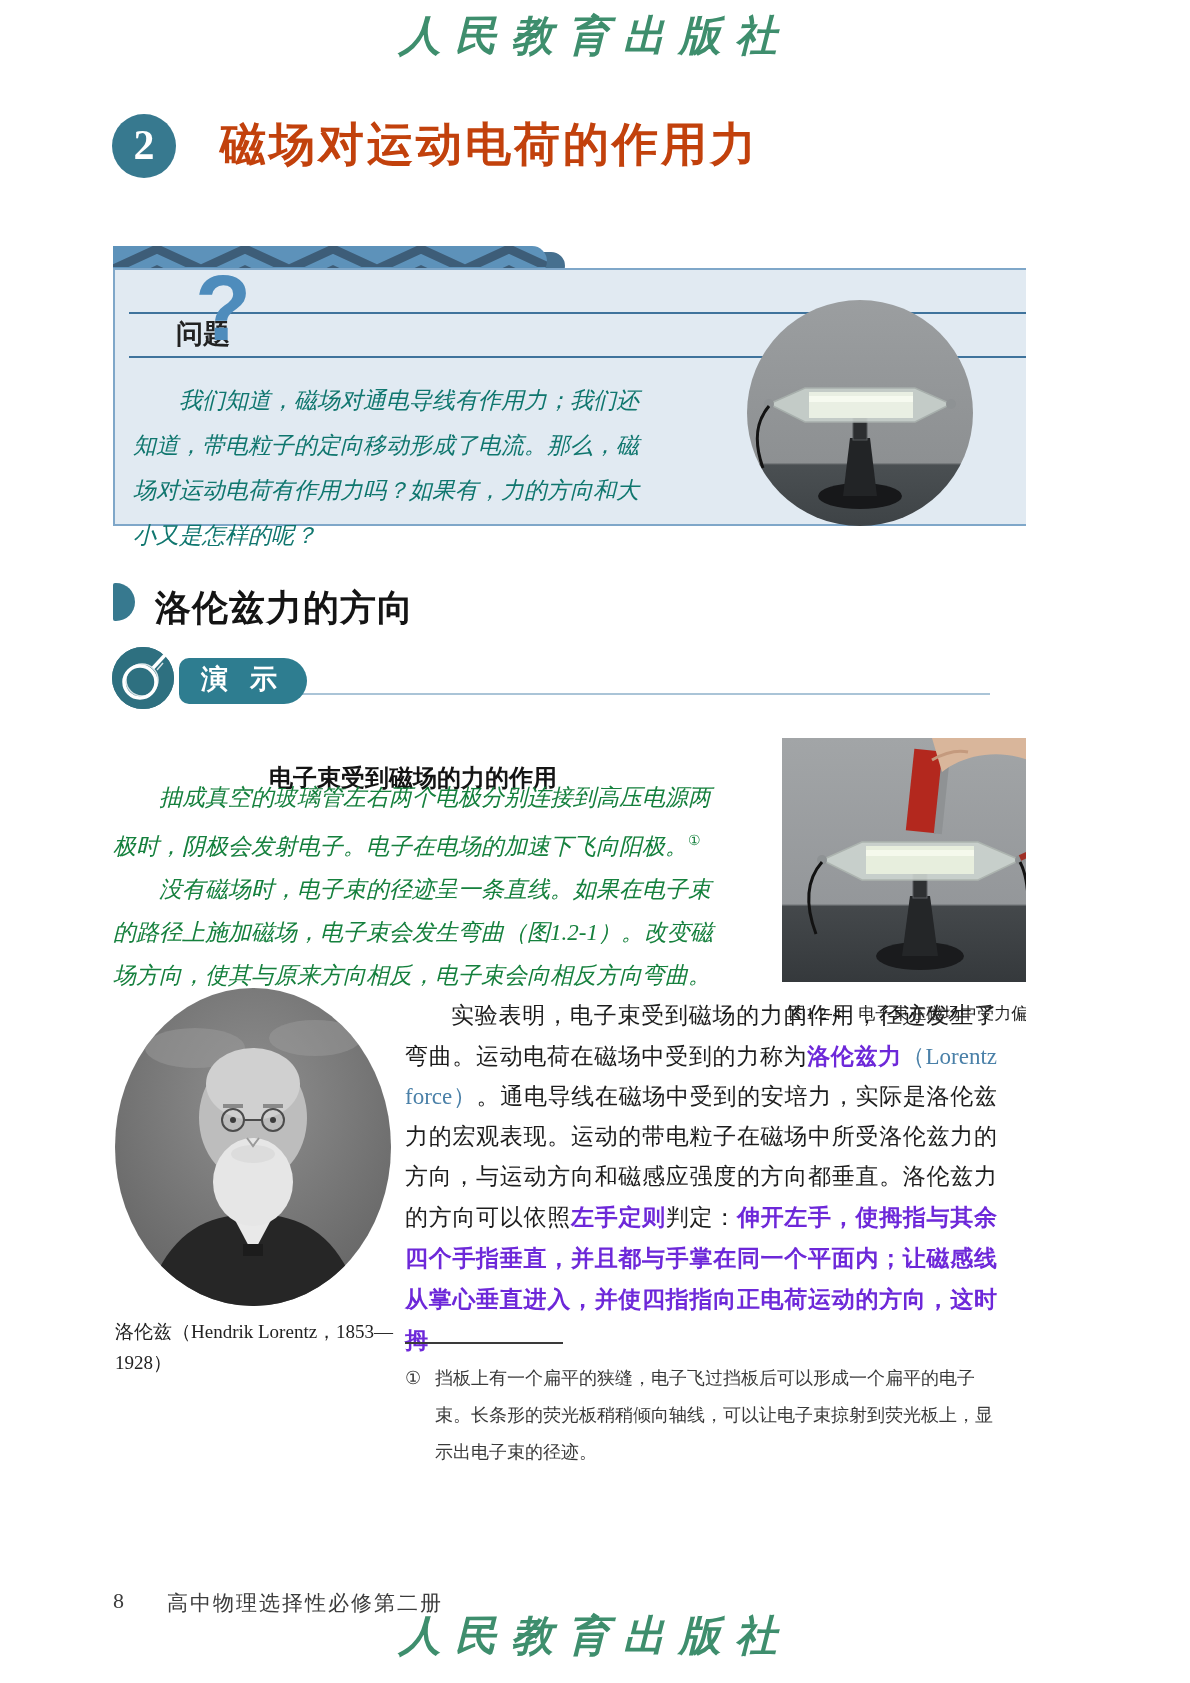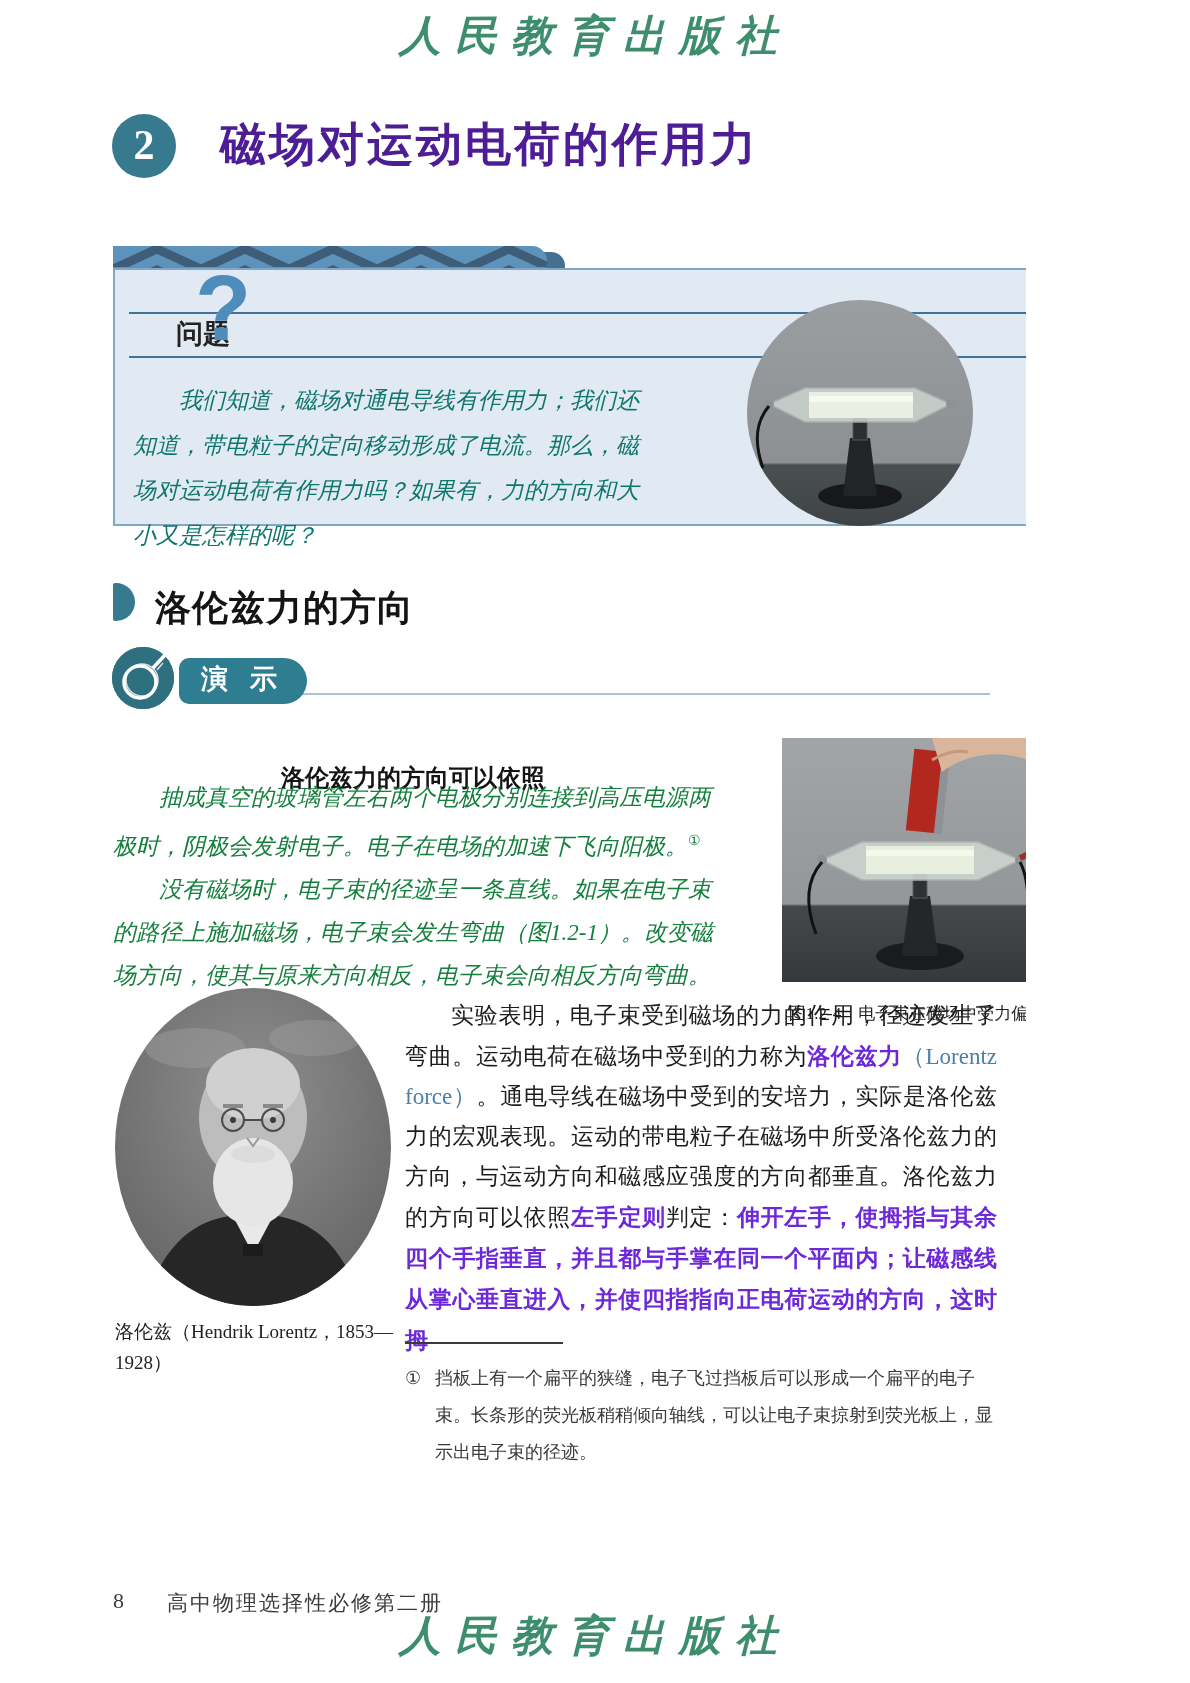--- a/index.html
+++ b/index.html
@@ -11,21 +11,21 @@
   .logo{left:0;width:1190px;text-align:center;color:#3e8e6d;
         font-family:"DejaVu Serif",serif;font-style:italic;font-weight:bold;
         font-size:42px;letter-spacing:14px;}
   .logo-top{top:8px;}
   .logo-bottom{top:1608px;}
 
   
   .sec-circle{left:112px;top:114px;width:64px;height:64px;border-radius:50%;
               background:#37798f;color:#fff;font-size:42px;font-weight:bold;
               text-align:center;line-height:62px;font-family:"Liberation Serif",serif;}
-  .sec-title{left:220px;top:114px;font-size:46px;font-weight:bold;color:#4c1d95;
+  .sec-title{left:220px;top:114px;font-size:46px;font-weight:bold;color:#c2410c;
              letter-spacing:3px;font-family:"Liberation Serif","DejaVu Serif",serif;}
 
   
   .qbox{left:113px;top:268px;width:940px;height:258px;background:#e1eaf2;
         border:2px solid #7fa7c9;box-sizing:border-box;}
   .chev-cap{left:113px;top:252px;width:452px;height:28px;background:#46708f;
             border-radius:0 16px 16px 0;}
   .chev-band{left:113px;top:246px;width:434px;height:30px;overflow:hidden;
              border-radius:0 15px 15px 0;}
   .q-line{left:14px;width:906px;height:2px;background:#3f739c;}
@@ -151,21 +151,21 @@
     <svg width="62" height="62" viewBox="0 0 62 62">
       <circle cx="31" cy="31" r="31" fill="#2e7080"></circle>
       <circle cx="28" cy="35" r="16" fill="none" stroke="#ffffff" stroke-width="3.5"></circle>
       <circle cx="30" cy="33" r="16" fill="none" stroke="#ffffff" stroke-width="1.5" opacity="0.8"></circle>
       <line x1="41" y1="21" x2="53" y2="8" stroke="#ffffff" stroke-width="3.5"></line>
       <line x1="45" y1="23" x2="51" y2="16" stroke="#ffffff" stroke-width="1.5" opacity="0.8"></line>
     </svg>
   </div>
   <div class="abs demo-pill">演示</div>
 
-  <div class="abs demo-title">洛伦兹力的方向可以依照</div>
+  <div class="abs demo-title">电子束受到磁场的力的作用</div>
   <div class="abs demo-text">
     <p><span>抽成真空的玻璃管左右两个电极分别连接到高压电源两极时，阴极会发射电子。电子在电场的加速下飞向阳极。</span><sup>①</sup></p>
     <p>没有磁场时，电子束的径迹呈一条直线。如果在电子束的路径上施加磁场，电子束会发生弯曲（图1.2-1）。改变磁场方向，使其与原来方向相反，电子束会向相反方向弯曲。</p>
   </div>
 
   <div class="abs fig-photo">
     <svg width="271" height="244" viewBox="0 0 271 244">
       <defs>
         <linearGradient id="bgGray2" x1="0" y1="0" x2="0" y2="1">
           <stop offset="0" stop-color="#a2a5a7"></stop>

